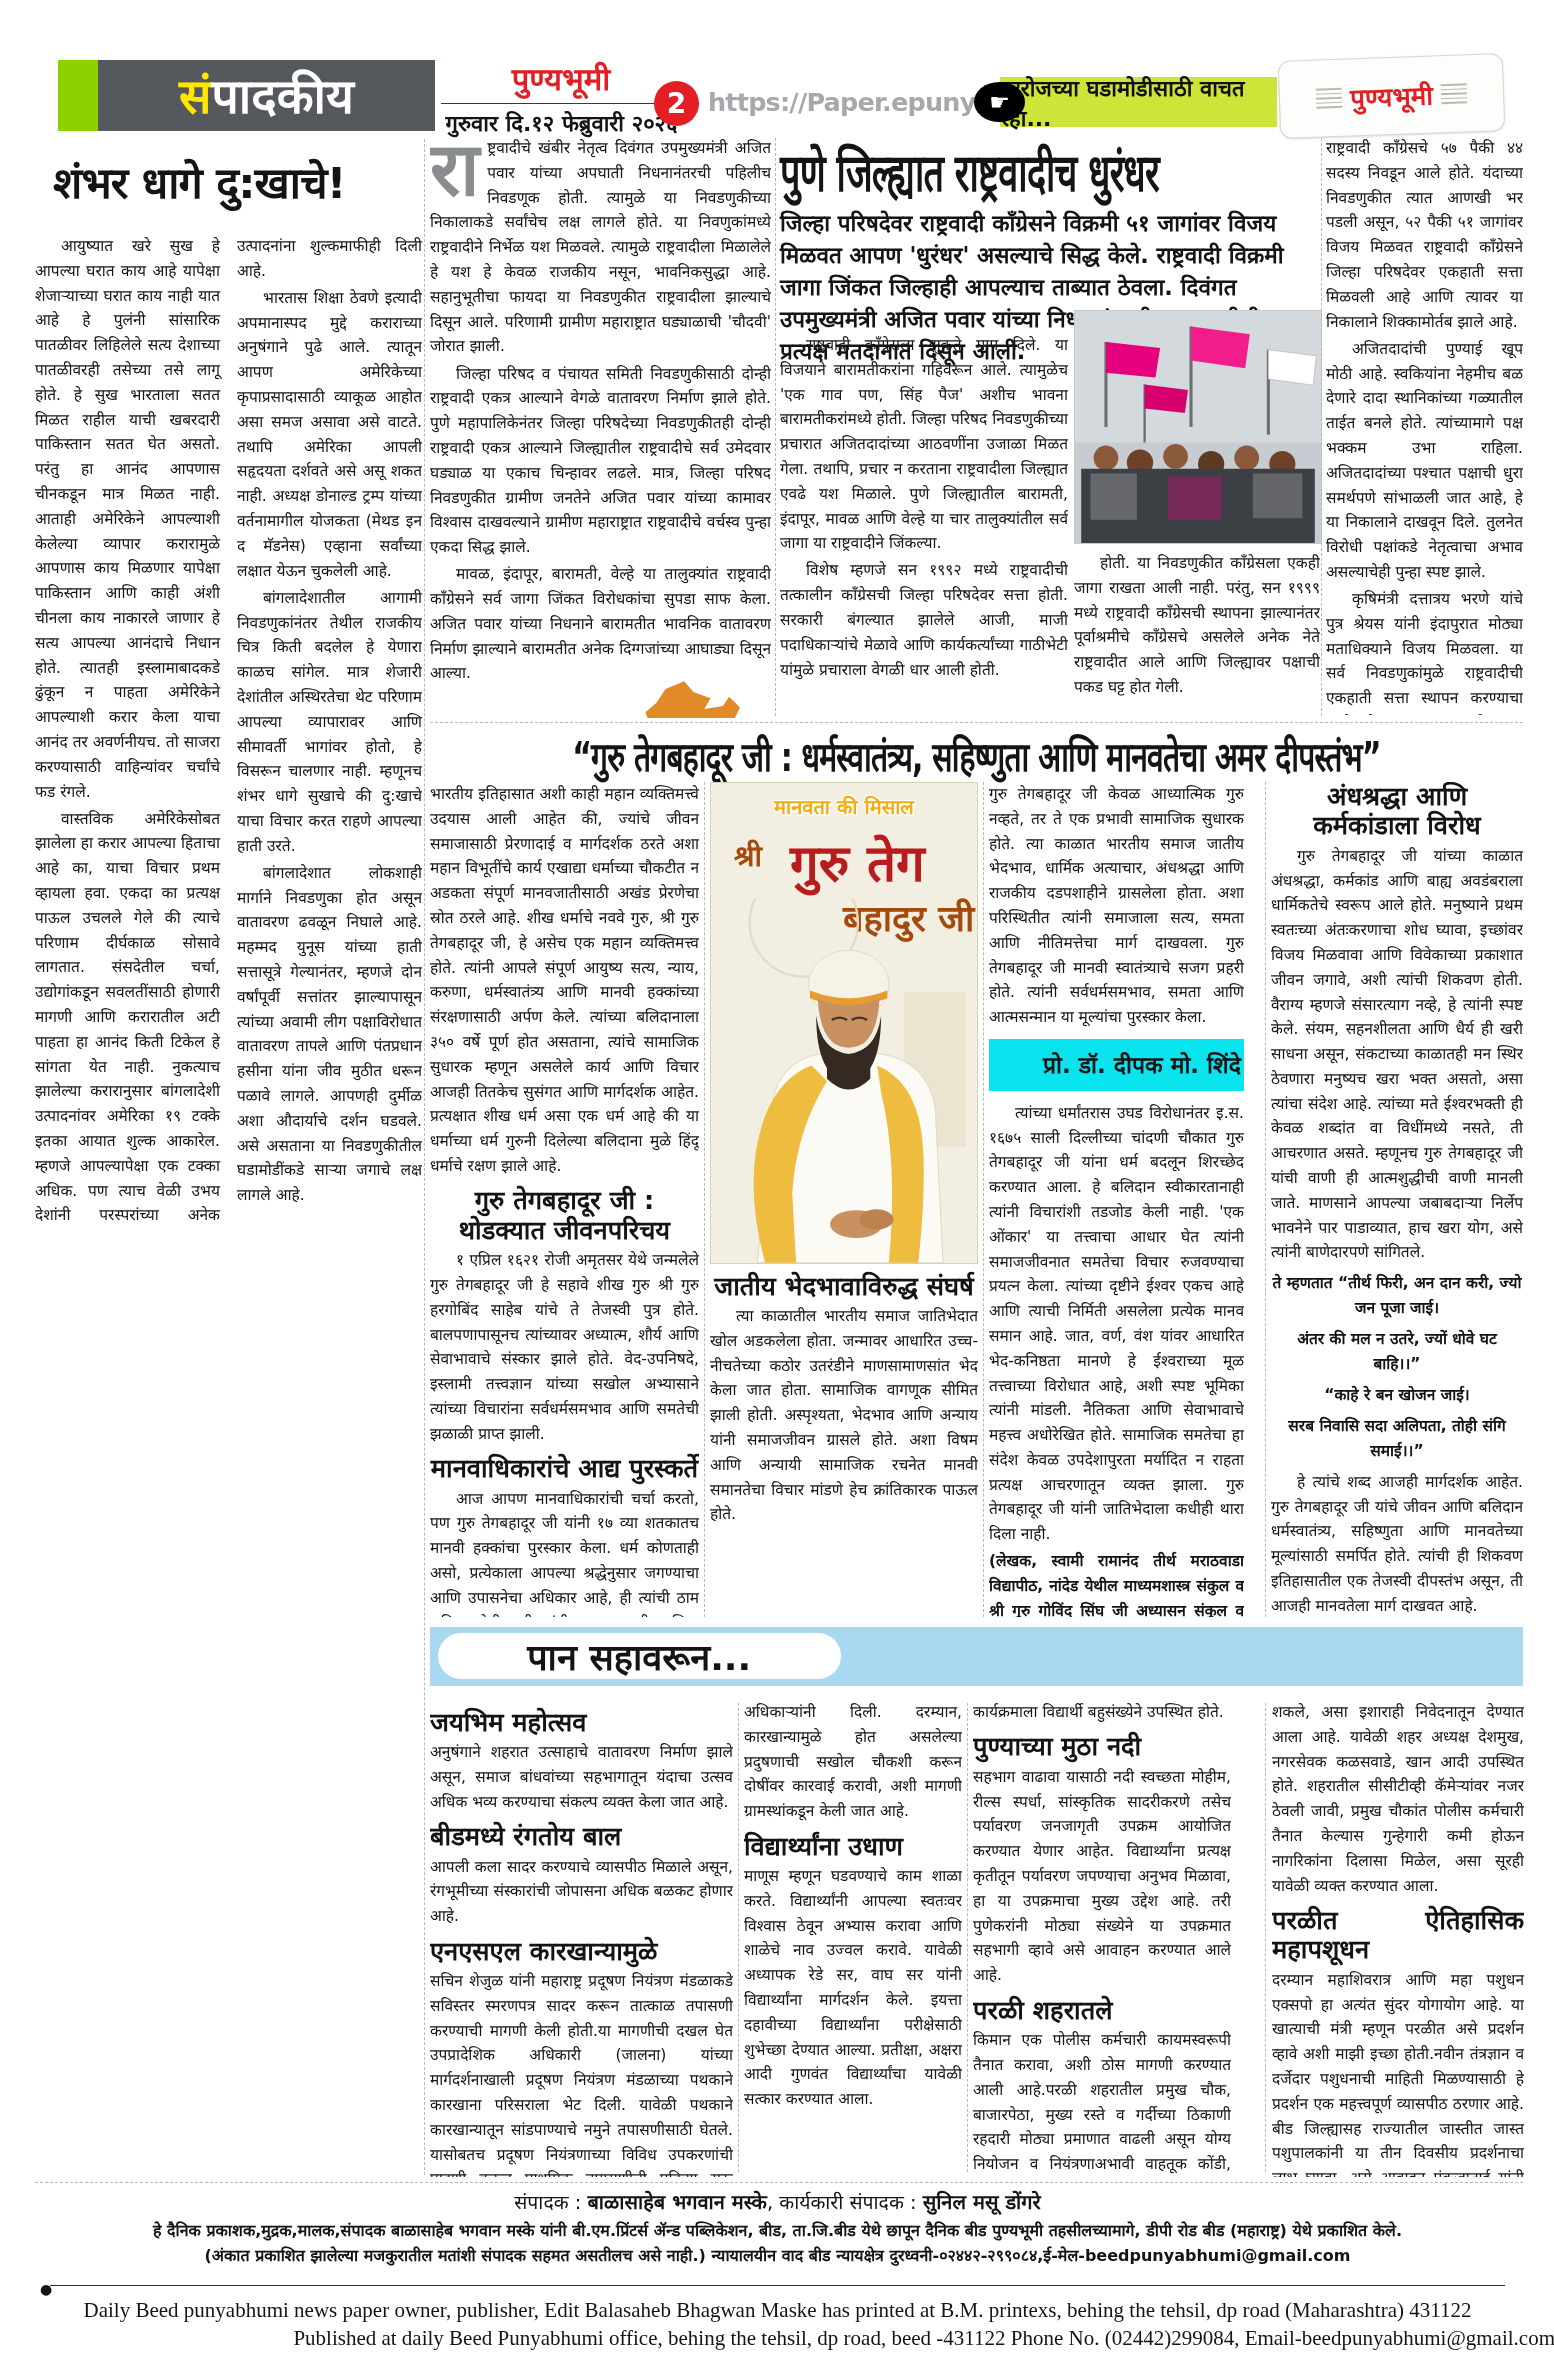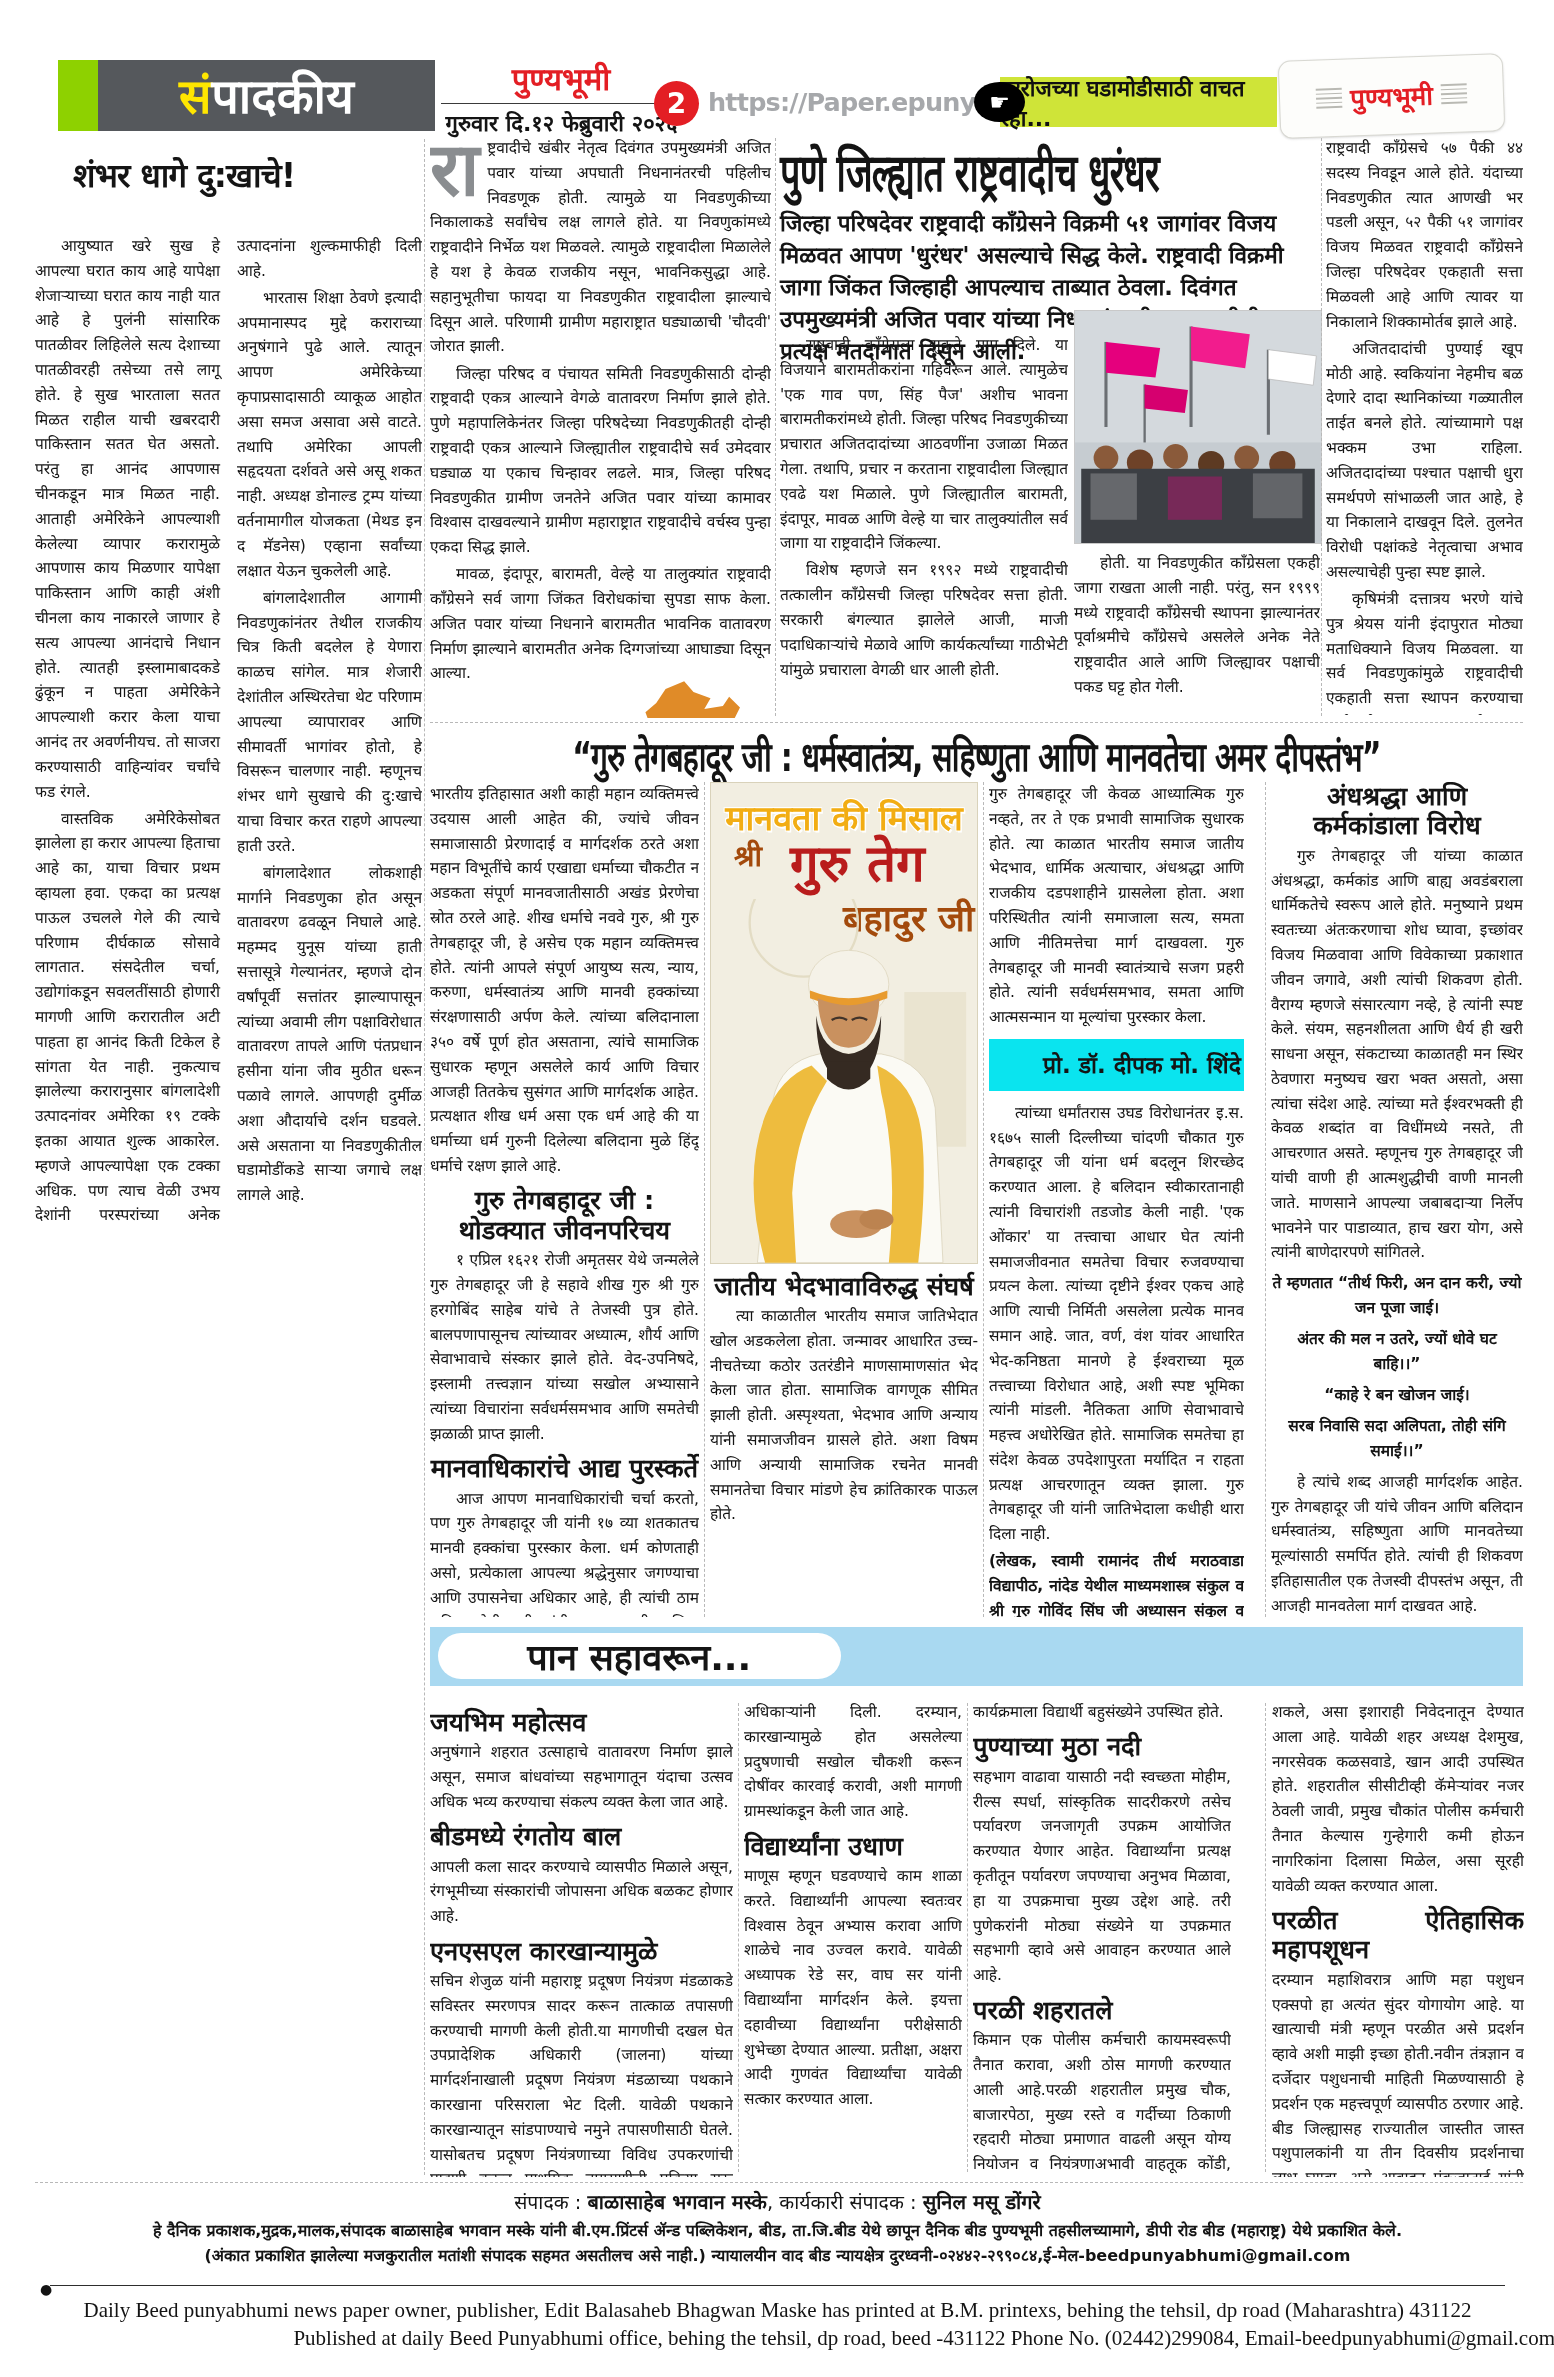--- a/index.html
+++ b/index.html
@@ -26,21 +26,21 @@
             transform:rotate(-2deg);display:flex;align-items:center;justify-content:center;box-shadow:0 0.8px 2.3px rgba(0,0,0,.15);}
   .rolllogo .m{color:#e31e24;font-size:26px;font-weight:bold;}
   .rolllogo .bars{display:flex;flex-direction:column;gap:3.1px;margin:0 7.7px;}
   .rolllogo .bars i{display:block;width:26px;height:1.5px;background:#b9b9b3;}
   
   .body-txt{font-size:15.5px;line-height:1.6;text-align:justify;}
   .body-txt p{margin:0 0 2.3px 0;text-indent:26px;}
   .h3sub{font-size:25.5px;font-weight:bold;line-height:1.15;margin:7.7px 0 3.1px 0;text-indent:0;}
   .h3c{text-align:center;}
   
-  .ed-head{left:53px;top:152px;width:356px;font-size:33px;font-weight:bold;letter-spacing:-0.8px;margin-left:20px;}
+  .ed-head{left:53px;top:152px;width:356px;font-size:43px;font-weight:bold;letter-spacing:-0.8px;}
   .ed-cols{left:35px;top:234px;width:387px;height:1935px;column-count:2;column-gap:17px;overflow:hidden;}
   
   .ncp{left:430px;top:133px;width:1093px;height:588px;}
   .ncp .colA{position:absolute;left:0;top:3.1px;width:341px;height:582px;overflow:hidden;}
   .dropcap{float:left;font-size:74px;line-height:60px;font-weight:bold;color:#8a8d90;padding:3.1px 7.7px 0 0;}
   .fspace{float:right;width:0;height:310px;}
   .infobox{float:right;clear:right;width:138px;margin:3.1px 0 3.1px 9.3px;text-align:center;}
   .ncp .headblock{position:absolute;left:350px;top:0;width:542px;}
   .ncp .headblock h2{margin:3.1px 0 11px 0;font-size:36px;font-weight:bold;white-space:nowrap;transform:scaleY(1.45);transform-origin:top center;letter-spacing:-0.8px;}
   .ncp .standfirst{font-size:22.5px;font-weight:bold;line-height:1.42;margin-top:23px;}
@@ -51,21 +51,21 @@
   
   .feat{left:430px;top:726px;width:1093px;height:892px;}
   .feat .fh{position:absolute;left:0;top:1.5px;width:100%;text-align:center;font-size:30px;font-weight:bold;
             white-space:nowrap;transform:scaleY(1.35);transform-origin:top center;letter-spacing:-0.8px;}
   .feat .c{position:absolute;top:56px;height:835px;overflow:hidden;}
   .feat .c1{left:0;width:269px;}
   .feat .c2{left:280px;width:268px;}
   .feat .c3{left:559px;width:255px;}
   .feat .c4{left:841px;width:252px;}
   .guru{position:relative;width:266px;height:480px;background:#f2eee1;border:0.8px solid #d9d2ba;overflow:hidden;margin-bottom:6.2px;}
-  .guru .kick{position:absolute;left:0;top:7.7px;width:100%;text-align:center;font-size:34px;font-weight:bold;color:#f2ad13;
+  .guru .kick{position:absolute;left:0;top:7.7px;width:100%;text-align:center;font-size:20px;font-weight:bold;color:#f2ad13;
               text-shadow:-0.8px -0.8px 0 #fff,0.8px -0.8px 0 #fff,-0.8px 0.8px 0 #fff,1.5px 1.5px 0 #fff;}
   .guru .t1{position:absolute;left:23px;top:50px;font-size:29px;font-weight:bold;color:#a34a0c;}
   .guru .t2{position:absolute;left:79px;top:40px;font-size:51px;font-weight:bold;color:#b91c1c;}
   .guru .t3{position:absolute;left:132px;top:107px;font-size:36px;font-weight:bold;color:#a34a0c;}
   .byline-box{background:#0ae4ef;font-size:23px;font-weight:bold;text-align:right;padding:7.7px 3.1px;margin:9.3px 0;text-indent:0;}
   .verse{text-align:center;font-weight:bold;text-indent:0 !important;margin:6.2px 0 !important;}
   .author-note{font-weight:bold;}
   
   .jump-banner{left:430px;top:1627px;width:1093px;height:59px;background:#a9d9f1;}
   .jump-pill{position:absolute;left:7.7px;top:6.2px;width:403px;height:46px;background:#fff;border-radius:25px;

